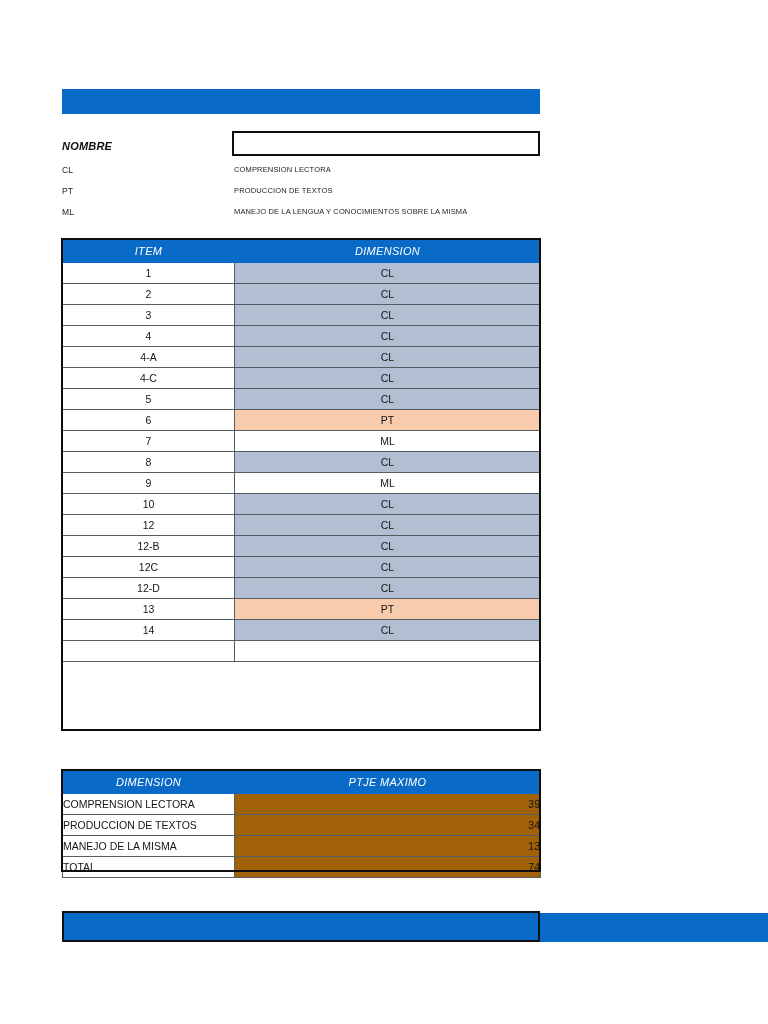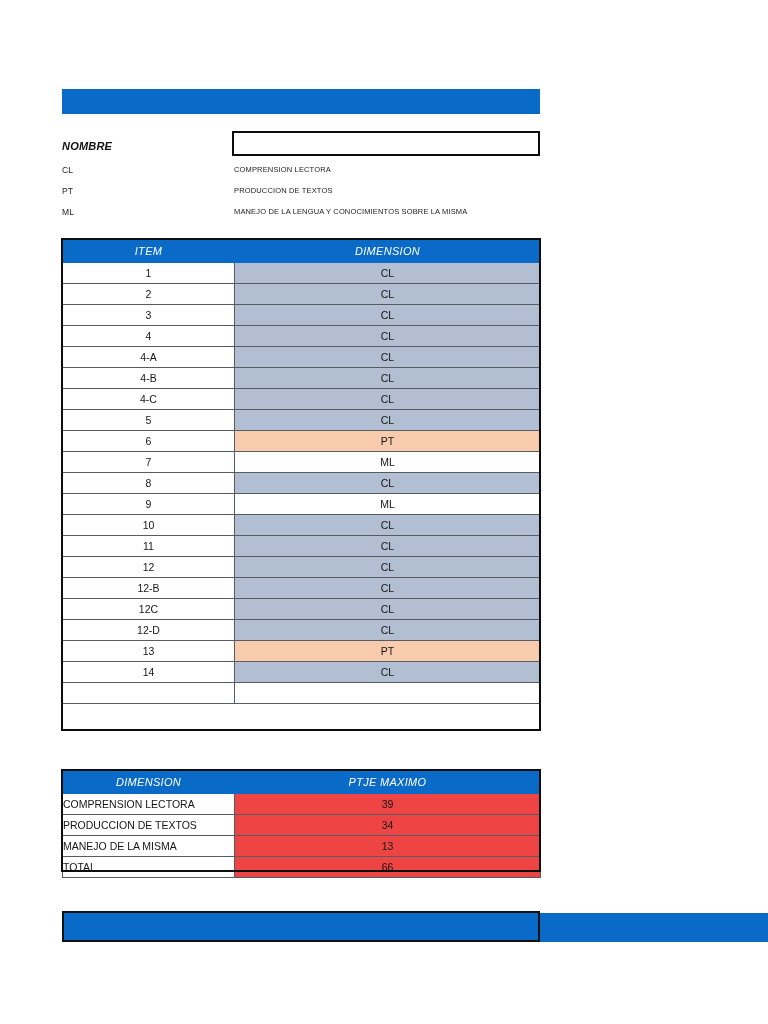--- a/index.html
+++ b/index.html
@@ -155,22 +155,22 @@
   }
   #scores-table col.c-dim2 { width: 172px; }
   #scores-table col.c-pts  { width: 306px; }
   .cell-dimname {
     text-align: left;
     padding-left: 3px;
     background: #ffffff;
     font-size: 10.5px;
   }
   .cell-pts {
-    text-align: center;
-    background: #ef4444;
+    text-align: right;
+    background: #a16207;
     font-size: 10.5px;
   }
   #scores-frame {
     position: absolute;
     left: 61px;
     top: 769px;
     width: 480px;
     height: 103px;
     border: 2px solid #0d0d0d;
     box-sizing: border-box;
@@ -243,24 +243,20 @@
         </tr>
         <tr>
           <td class="cell-item">4</td>
           <td class="cell-dim dim-CL">CL</td>
         </tr>
         <tr>
           <td class="cell-item">4-A</td>
           <td class="cell-dim dim-CL">CL</td>
         </tr>
         <tr>
-          <td class="cell-item">4-B</td>
-          <td class="cell-dim dim-CL">CL</td>
-        </tr>
-        <tr>
           <td class="cell-item">4-C</td>
           <td class="cell-dim dim-CL">CL</td>
         </tr>
         <tr>
           <td class="cell-item">5</td>
           <td class="cell-dim dim-CL">CL</td>
         </tr>
         <tr>
           <td class="cell-item">6</td>
           <td class="cell-dim dim-PT">PT</td>
@@ -272,24 +268,20 @@
         <tr>
           <td class="cell-item">8</td>
           <td class="cell-dim dim-CL">CL</td>
         </tr>
         <tr>
           <td class="cell-item">9</td>
           <td class="cell-dim dim-ML">ML</td>
         </tr>
         <tr>
           <td class="cell-item">10</td>
-          <td class="cell-dim dim-CL">CL</td>
-        </tr>
-        <tr>
-          <td class="cell-item">11</td>
           <td class="cell-dim dim-CL">CL</td>
         </tr>
         <tr>
           <td class="cell-item">12</td>
           <td class="cell-dim dim-CL">CL</td>
         </tr>
         <tr>
           <td class="cell-item">12-B</td>
           <td class="cell-dim dim-CL">CL</td>
         </tr>
@@ -336,21 +328,21 @@
         <tr>
           <td class="cell-dimname">PRODUCCION DE TEXTOS</td>
           <td class="cell-pts">34</td>
         </tr>
         <tr>
           <td class="cell-dimname">MANEJO DE LA MISMA</td>
           <td class="cell-pts">13</td>
         </tr>
         <tr>
           <td class="cell-dimname">TOTAL</td>
-          <td class="cell-pts">66</td>
+          <td class="cell-pts">74</td>
         </tr>
       </tbody>
   </table>
   <div id="scores-frame"></div>
 
   <div class="banner-bottom"></div>
   <div class="banner-bottom-edge"></div>
 
 </div>
 

